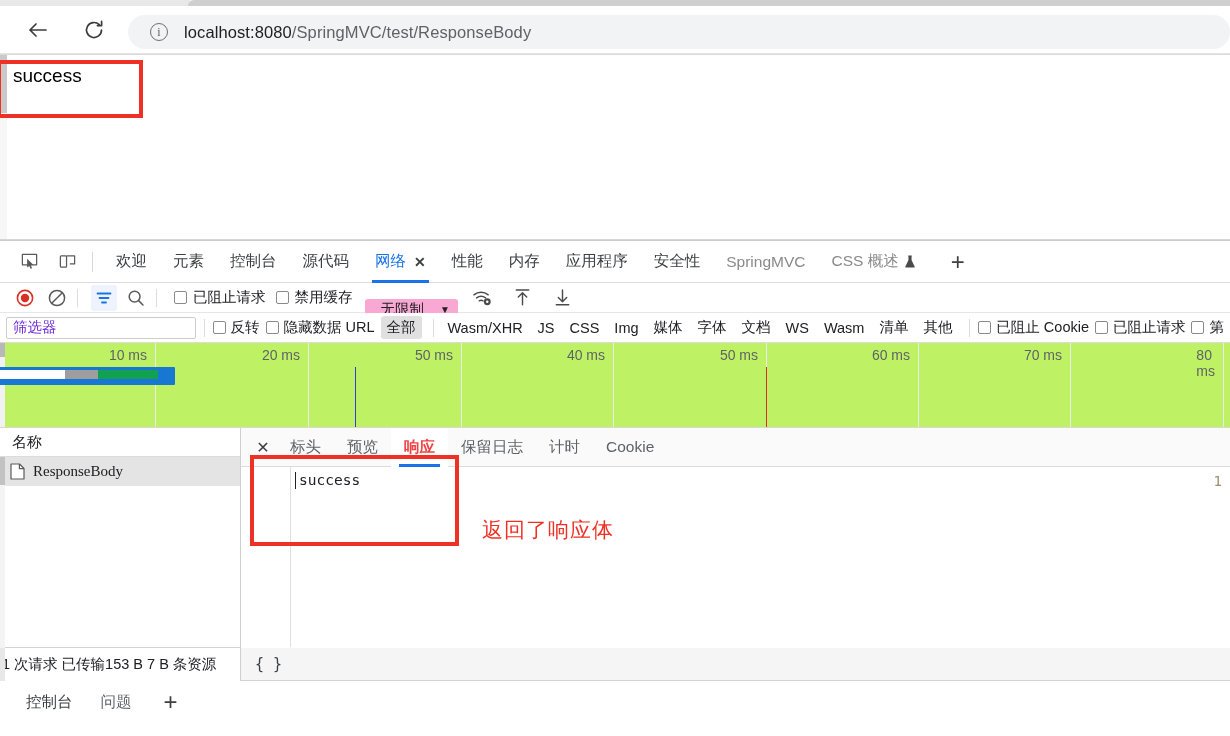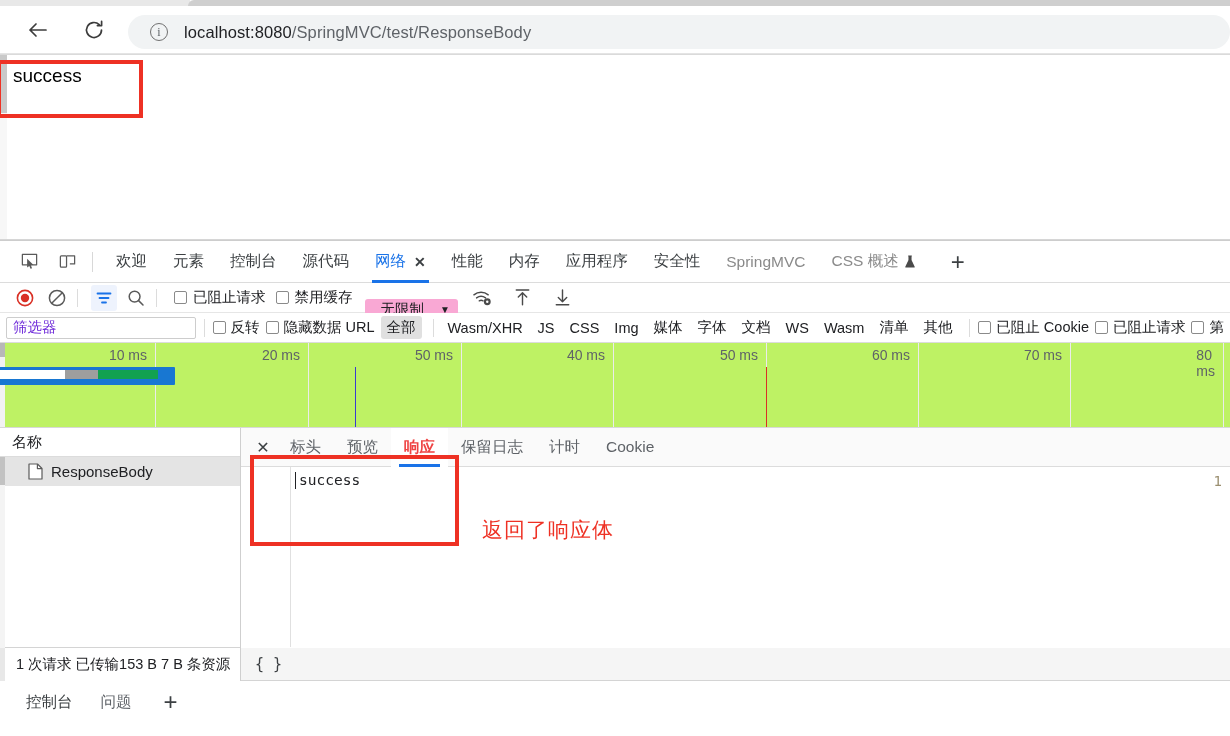--- a/index.html
+++ b/index.html
@@ -206,22 +206,22 @@
   .dt-body {
     position: relative; height: 220px; background: #fff; display: flex;
     border-bottom: 1px solid #d4d4d4;
   }
   .req-pane { position: relative; width: 241px; height: 220px; border-right: 1px solid #cfcfcf; }
   .req-head {
     height: 29px; display: flex; align-items: center; padding-left: 12px;
     font-size: 15px; color: #202124; border-bottom: 1px solid #dcdcdc; background: #fff;
   }
   .req-row {
-    height: 29px; display: flex; align-items: center; padding-left: 28px;
-    background: #e4e4e4; font-size: 15px; color: #202124;
+    height: 29px; display: flex; align-items: center; padding-left: 10px;
+    background: #e4e4e4; font-size: 15px; color: #202124; font-family: Liberation Serif, serif;
   }
   .req-row .doc-icon { margin-right: 8px; display: flex; align-items: center; }
   .req-scroll {
     position: absolute; left: 0; top: 29px; width: 5px; height: 191px; background: #f4f4f4;
   }
   .req-scroll::after {
     content:""; position:absolute; left:0; top:0; width:5px; height:28px; background:#c2c2c2;
   }
 
   .detail-pane { position: relative; flex: 1; height: 220px; background: #fff; }
@@ -258,21 +258,21 @@
     position: absolute; left: 54px; top: 5px; width: 1.4px; height: 17px; background: #202124;
   }
 
   
   .dt-status {
     position: relative; height: 33px; background: #f5f5f5;
     display: flex; align-items: center; border-bottom: 1px solid #d4d4d4;
   }
   .st-text {
     font-size: 14.5px; color: #202124; white-space: nowrap;
-    padding-left: 16px; background: #fff; height: 33px; display: flex; align-items: center;
+    padding-left: 2px; background: #fff; height: 33px; display: flex; align-items: center;
     width: 241px; border-right: 1px solid #cfcfcf;
   }
   .st-pretty {
     margin-left: 14px; font-size: 15px; color: #3c4043;
     font-family: "DejaVu Sans Mono", monospace;
   }
   .st-left-edge { position: absolute; left: 0; top: 0; width: 5px; height: 33px; background: #e8e8e8; }
 
   
   .dt-drawer {

